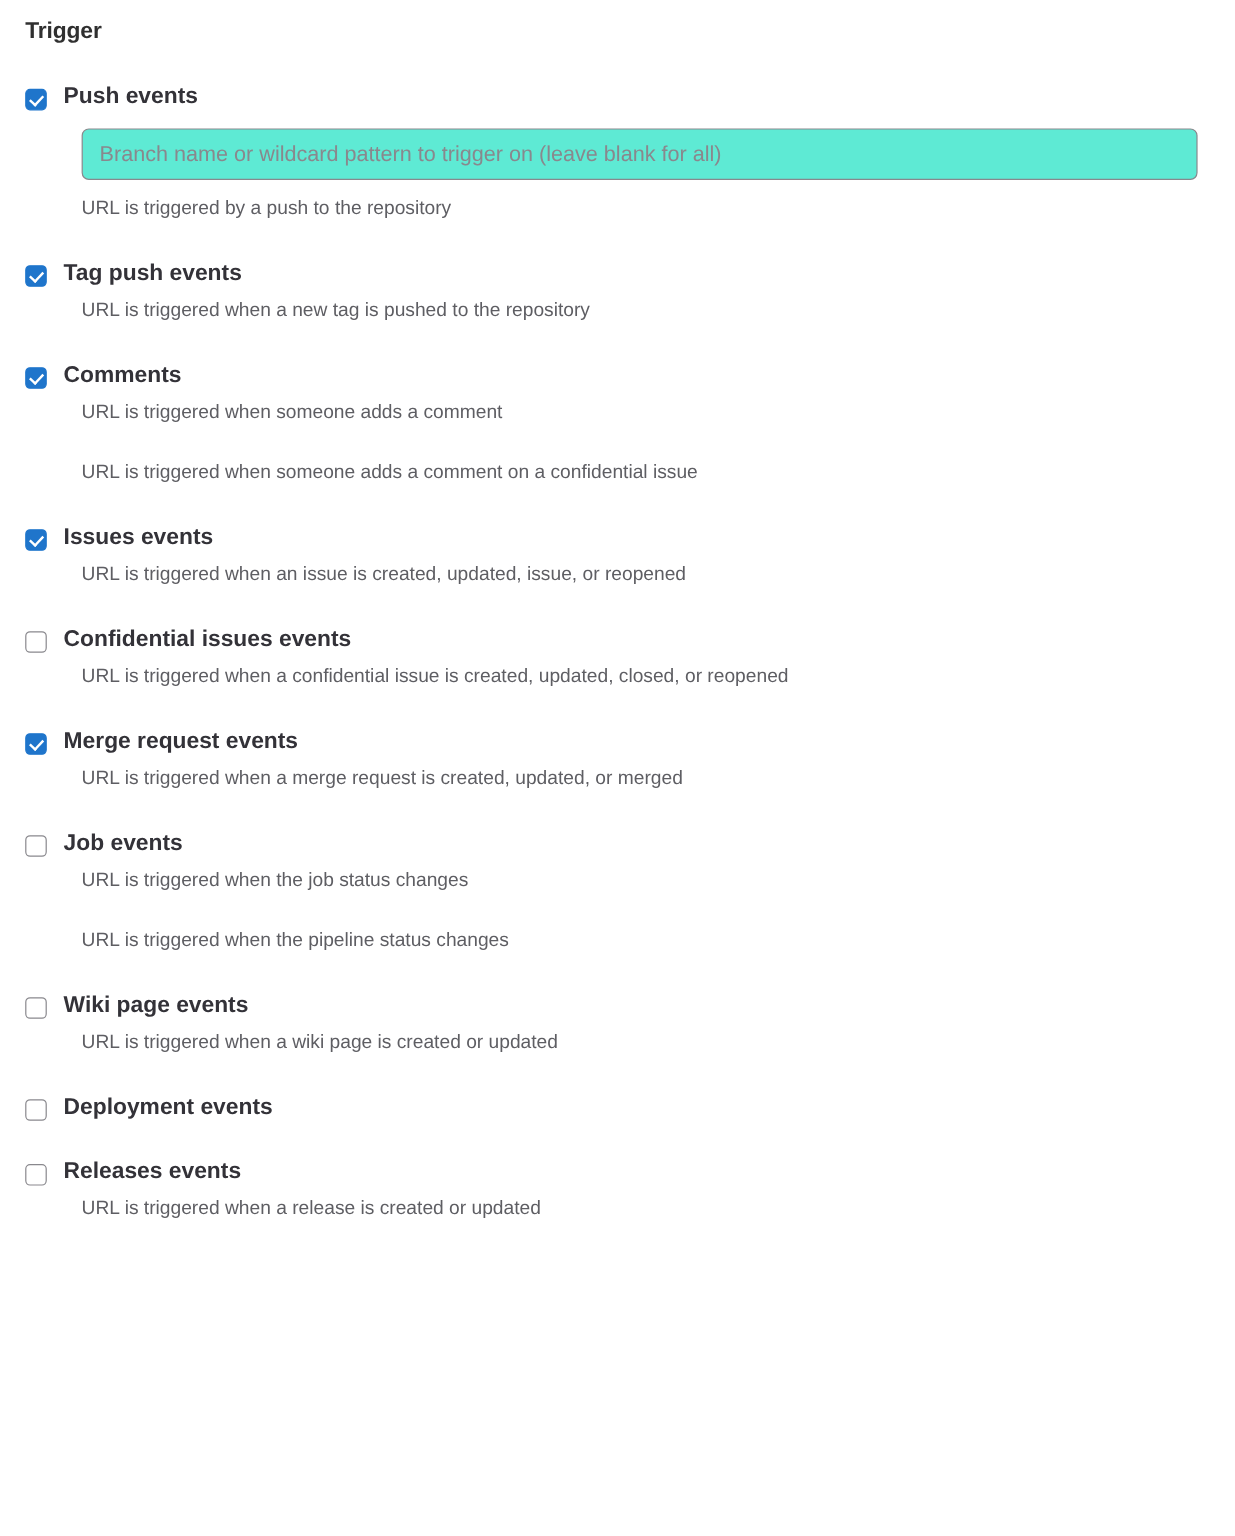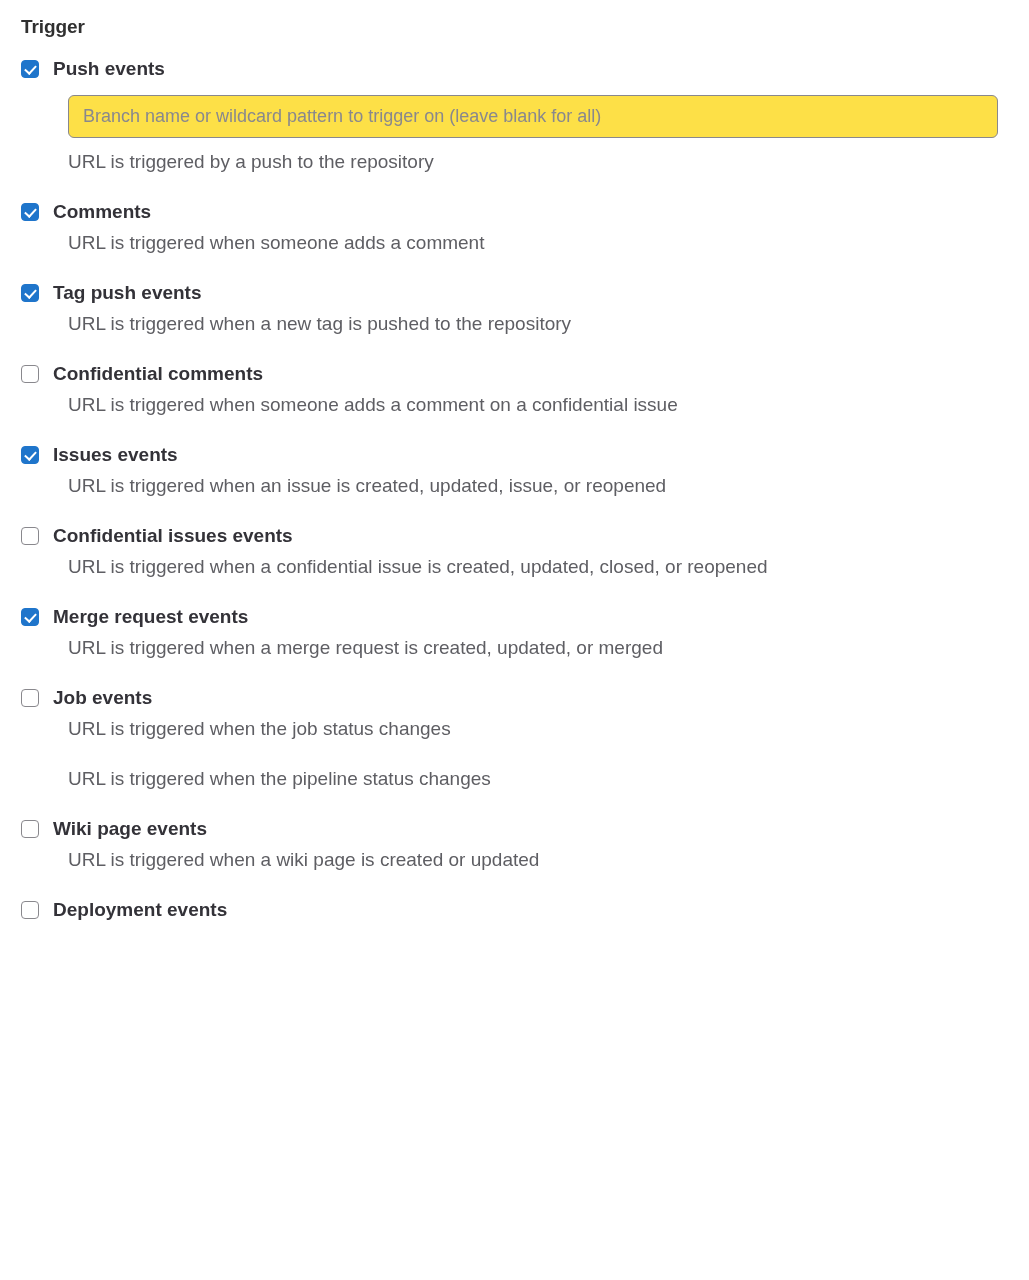--- a/index.html
+++ b/index.html
@@ -40,22 +40,23 @@
   .trigger-row {
     display: block;
     margin-bottom: 24px;
   }
   .trigger-row:last-child {
     margin-bottom: 0;
   }
 
   .check-line {
     display: flex;
-    align-items: flex-start;
+    align-items: center;
     gap: 0;
+    margin-top: 28px;
   }
 
   
   .cbox {
     flex: 0 0 auto;
     width: 18px;
     height: 18px;
     box-sizing: border-box;
     border-radius: 4px;
     margin: 4px 0 0 5px;
@@ -97,33 +98,33 @@
   .branch-input {
     display: block;
     box-sizing: border-box;
     width: 930px;
     height: 43px;
     padding: 0 14px;
     font-family: "Liberation Sans", "DejaVu Sans", sans-serif;
     font-size: 18px;
     line-height: 41px;
     color: #333238;
-    background: #fde047;
+    background: #5eead4;
     border: 1px solid #89888d;
     border-radius: 6px;
     outline: none;
   }
   .branch-input::placeholder {
     color: #89888d;
     opacity: 1;
   }
 
   
   .help-text {
-    font-size: 19px;
+    font-size: 16px;
     line-height: 26px;
     font-weight: 400;
     color: #5e5e63;
     margin: 5px 0 0 52px;
     white-space: nowrap;
   }
   .trigger-row.has-input .help-text {
     margin-top: 11px;
   }
 </style>
@@ -141,36 +142,32 @@
           <label class="cb-label">Push events</label>
         </div>
         <div class="branch-field">
           <input type="text" class="branch-input" placeholder="Branch name or wildcard pattern to trigger on (leave blank for all)" style="">
         </div>
         <div class="help-text">URL is triggered by a push to the repository</div>
       </div>
       <div class="trigger-row">
         <div class="check-line">
           <span class="cbox checked" role="checkbox" aria-checked="true"></span>
+          <label class="cb-label">Tag push events</label>
+        </div>
+        <div class="help-text">URL is triggered when a new tag is pushed to the repository</div>
+      </div>
+      <div class="trigger-row">
+        <div class="check-line">
+          <span class="cbox checked" role="checkbox" aria-checked="true"></span>
           <label class="cb-label">Comments</label>
         </div>
         <div class="help-text">URL is triggered when someone adds a comment</div>
       </div>
       <div class="trigger-row">
-        <div class="check-line">
-          <span class="cbox checked" role="checkbox" aria-checked="true"></span>
-          <label class="cb-label">Tag push events</label>
-        </div>
-        <div class="help-text">URL is triggered when a new tag is pushed to the repository</div>
-      </div>
-      <div class="trigger-row">
-        <div class="check-line">
-          <span class="cbox" role="checkbox" aria-checked="false"></span>
-          <label class="cb-label">Confidential comments</label>
-        </div>
         <div class="help-text">URL is triggered when someone adds a comment on a confidential issue</div>
       </div>
       <div class="trigger-row">
         <div class="check-line">
           <span class="cbox checked" role="checkbox" aria-checked="true"></span>
           <label class="cb-label">Issues events</label>
         </div>
         <div class="help-text">URL is triggered when an issue is created, updated, issue, or reopened</div>
       </div>
       <div class="trigger-row">
@@ -203,15 +200,22 @@
           <label class="cb-label">Wiki page events</label>
         </div>
         <div class="help-text">URL is triggered when a wiki page is created or updated</div>
       </div>
       <div class="trigger-row">
         <div class="check-line">
           <span class="cbox" role="checkbox" aria-checked="false"></span>
           <label class="cb-label">Deployment events</label>
         </div>
       </div>
+      <div class="trigger-row">
+        <div class="check-line">
+          <span class="cbox" role="checkbox" aria-checked="false"></span>
+          <label class="cb-label">Releases events</label>
+        </div>
+        <div class="help-text">URL is triggered when a release is created or updated</div>
+      </div>
     </div>
 
 </div>
 
 </body></html>

